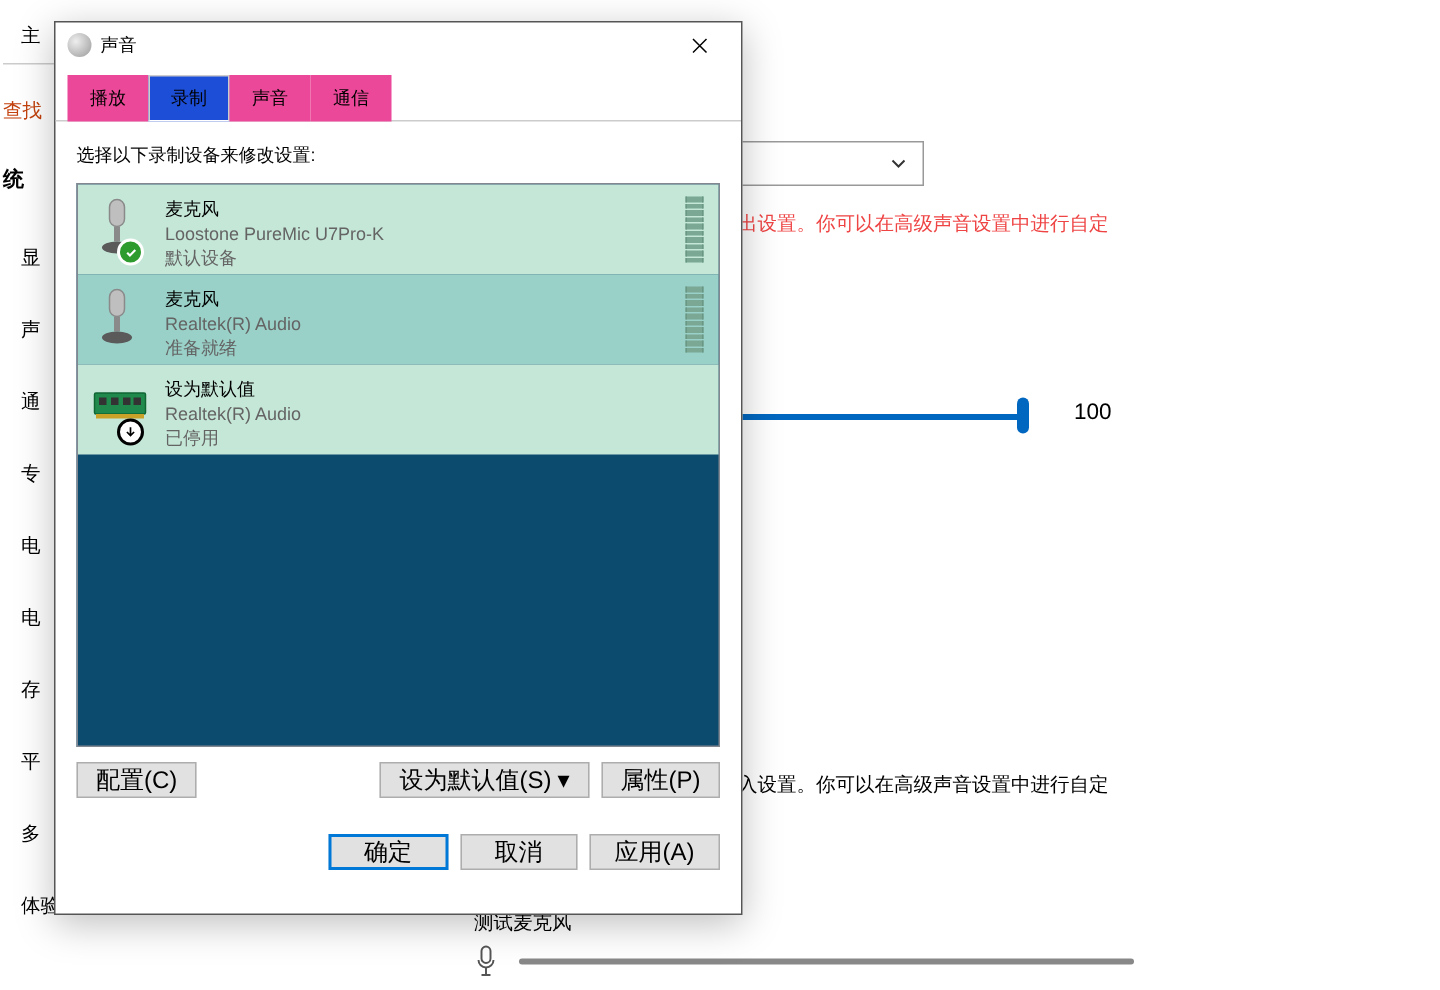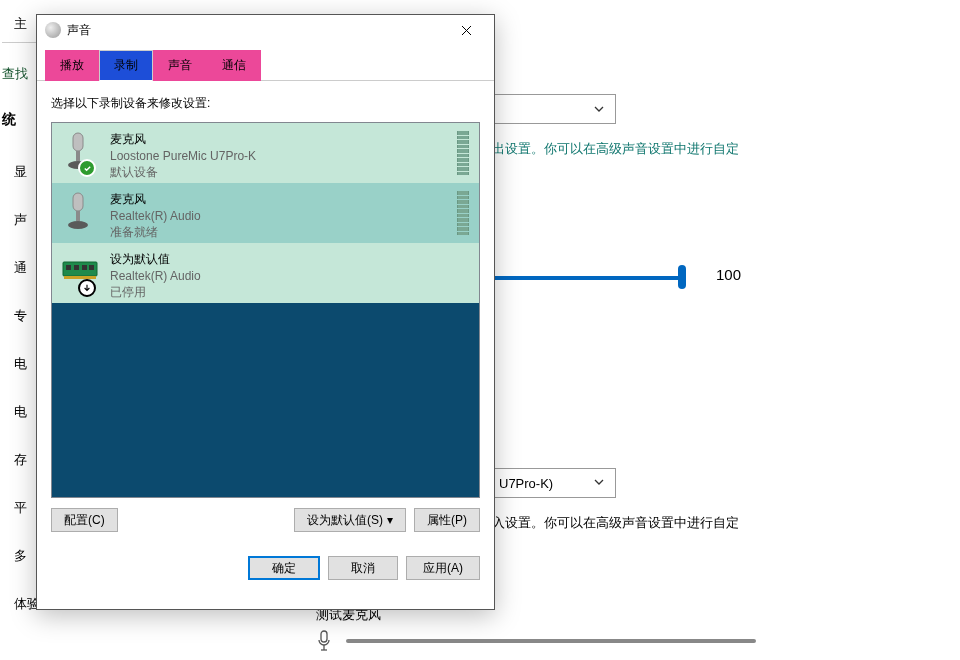--- a/index.html
+++ b/index.html
@@ -4,24 +4,24 @@
 <style>
   * { box-sizing: border-box; margin: 0; padding: 0; font-family: "Microsoft YaHei", "Segoe UI", sans-serif; }
   body { background: #fff; width: 960px; height: 660px; overflow: hidden; position: relative; font-size: 12px; color: #000; }
 
   
   .bg-page { position: absolute; left: 0; top: 0; width: 960px; height: 660px; }
   .bg-sidebar { position: absolute; left: 0; top: 0; width: 36px; height: 660px; }
   .bg-sidebar .sb-item { padding: 6px 2px 6px 14px; color: #000; font-size: 13px; white-space: nowrap; cursor: pointer; }
   #sb-0 { margin-top: 9px; }
   .sb-hr { border: none; border-top: 1px solid #ccc; margin: 3px 0 3px 2px; width: 46px; }
-  #sb-search { margin-top: 16px; padding-left: 2px; color: #14532d; }
+  #sb-search { margin-top: 16px; padding-left: 2px; color: #c2410c; }
   #sb-heading { margin-top: 16px; padding-left: 2px; font-weight: 600; font-size: 14px; }
   .bg-dropdown { position: absolute; left: 492px; top: 94px; width: 124px; height: 30px; border: 1px solid #999; display: flex; align-items: center; justify-content: flex-end; padding-right: 10px; cursor: pointer; }
-  .bg-text1 { position: absolute; left: 492px; top: 140px; font-size: 13px; color: #0f766e; }
+  .bg-text1 { position: absolute; left: 492px; top: 140px; font-size: 13px; color: #ef4444; }
   .bg-slider-track { position: absolute; left: 492px; top: 276px; width: 191px; height: 4px; background: #0067c0; border-radius: 2px; }
   .bg-slider-thumb { position: absolute; left: 678px; top: 265px; width: 8px; height: 24px; background: #0067c0; border-radius: 4px; cursor: pointer; }
   .bg-slider-val { position: absolute; left: 716px; top: 266px; font-size: 15px; }
   .bg-dropdown2 { position: absolute; left: 492px; top: 468px; width: 124px; height: 30px; border: 1px solid #999; display: flex; align-items: center; padding-left: 6px; cursor: pointer; font-size: 13px; }
   .bg-dropdown2 .chev { position: absolute; right: 10px; }
   .bg-text2 { position: absolute; left: 492px; top: 514px; font-size: 13px; color: #000; }
   .bg-testmic { position: absolute; left: 316px; top: 606px; font-size: 13px; }
   .bg-mic-row { position: absolute; left: 316px; top: 630px; display: flex; align-items: center; gap: 14px; }
   .bg-mic-bar { width: 410px; height: 4px; background: #888; border-radius: 2px; }
 
@@ -57,21 +57,21 @@
   .mic-svg-base { width: 32px; height: 40px; }
   .badge { position: absolute; width: 18px; height: 18px; border-radius: 50%; display: flex; align-items: center; justify-content: center; }
   .badge-check { background: #2e9b2e; bottom: -2px; left: 16px; border: 2px solid #fff; }
   .badge-check svg { width: 9px; height: 9px; }
   .badge-down { background: #fff; border: 2px solid #000; bottom: -2px; left: 16px; }
   .badge-down svg { width: 8px; height: 8px; }
 
   .pcb-svg { width: 36px; height: 22px; margin-top: 8px; }
 
   .dlg-mid-row { display: flex; gap: 8px; margin-top: 10px; }
-  .btn { height: 24px; padding: 0 12px; background: #e1e1e1; border: 1px solid #adadad; font-size: 12px; display: inline-flex; align-items: center; justify-content: center; cursor: pointer; }
+  .btn { height: 24px; padding: 0 12px; background: #e1e1e1; border: 1px solid #adadad; font-size: 16px; display: inline-flex; align-items: center; justify-content: center; cursor: pointer; }
   .btn .drop { margin-left: 4px; }
   .spacer { flex: 1; }
 
   .dlg-actions { display: flex; gap: 8px; justify-content: flex-end; padding: 12px 14px 0 14px; }
   .btn-primary { border: 2px solid #0078d7; background: #e1e1e1; padding: 0 22px; margin-left: 29px; }
 </style>
 </head>
 <body>
 
 <div class="bg-page">
@@ -97,26 +97,20 @@
     <svg class="chev-svg" viewBox="0 0 12 12">
         <path d="M2 4 L6 8 L10 4" stroke="#333" stroke-width="1.3" fill="none"></path>
       </svg>
   </div>
   <div class="bg-text1">出设置。你可以在高级声音设置中进行自定</div>
 
   <div class="bg-slider-track"></div>
   <div class="bg-slider-thumb"></div>
   <div class="bg-slider-val">100</div>
 
-  <div class="bg-dropdown2">
-    <span>U7Pro-K)</span>
-    <span class="chev"><svg class="chev-svg" viewBox="0 0 12 12">
-          <path d="M2 4 L6 8 L10 4" stroke="#333" stroke-width="1.3" fill="none"></path>
-        </svg></span>
-  </div>
   <div class="bg-text2">入设置。你可以在高级声音设置中进行自定</div>
 
   <div class="bg-testmic">测试麦克风</div>
   <div class="bg-mic-row">
     <svg width="16" height="22" viewBox="0 0 16 22">
       <rect x="5" y="1" width="6" height="11" rx="3" fill="none" stroke="#555" stroke-width="1.3"></rect>
       <path d="M3 10 a5 5 0 0 0 10 0" fill="none" stroke="#555" stroke-width="1.3"></path>
       <line x1="8" y1="15" x2="8" y2="20" stroke="#555" stroke-width="1.3"></line>
       <line x1="5" y1="20" x2="11" y2="20" stroke="#555" stroke-width="1.3"></line>
     </svg>

